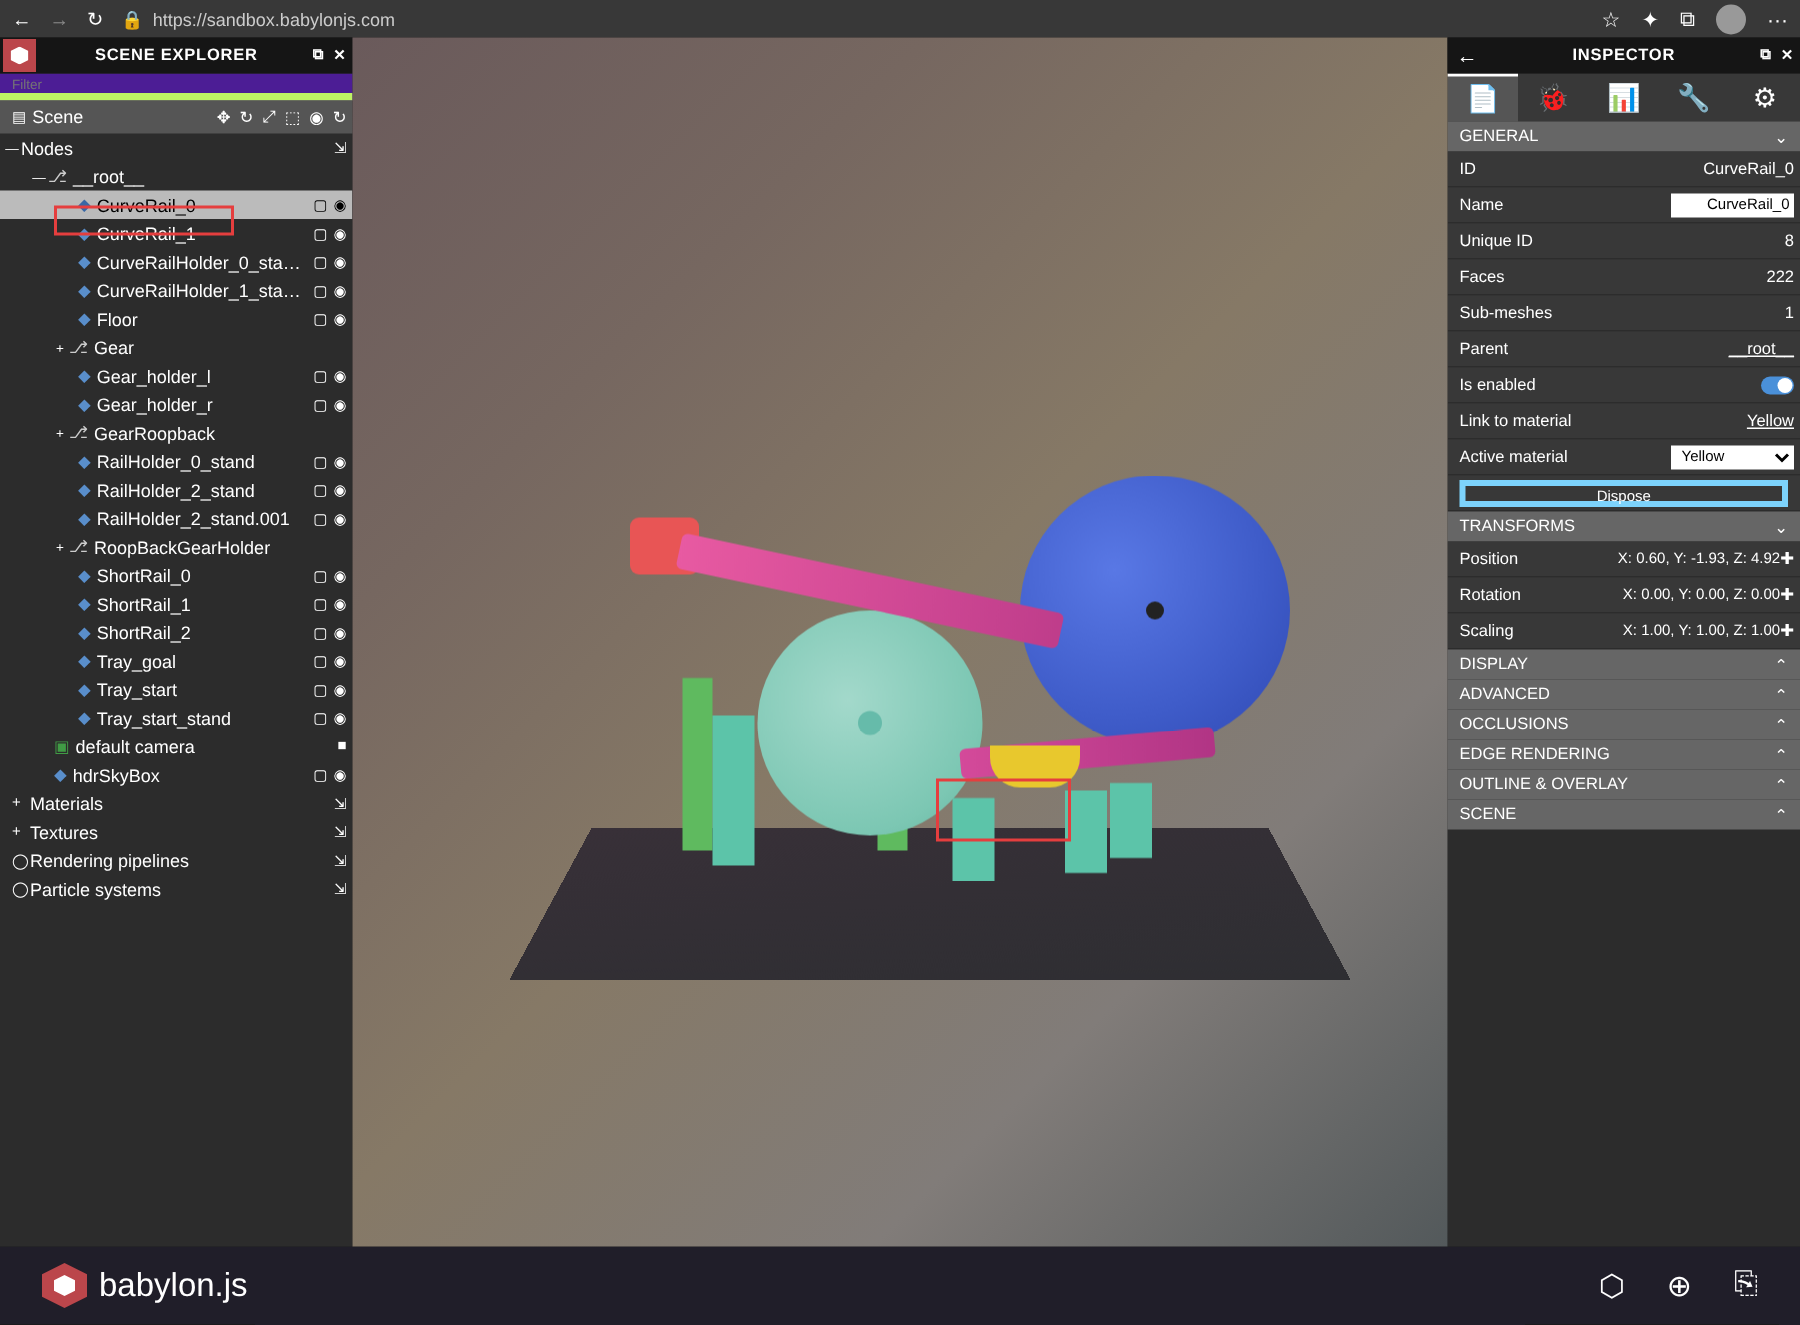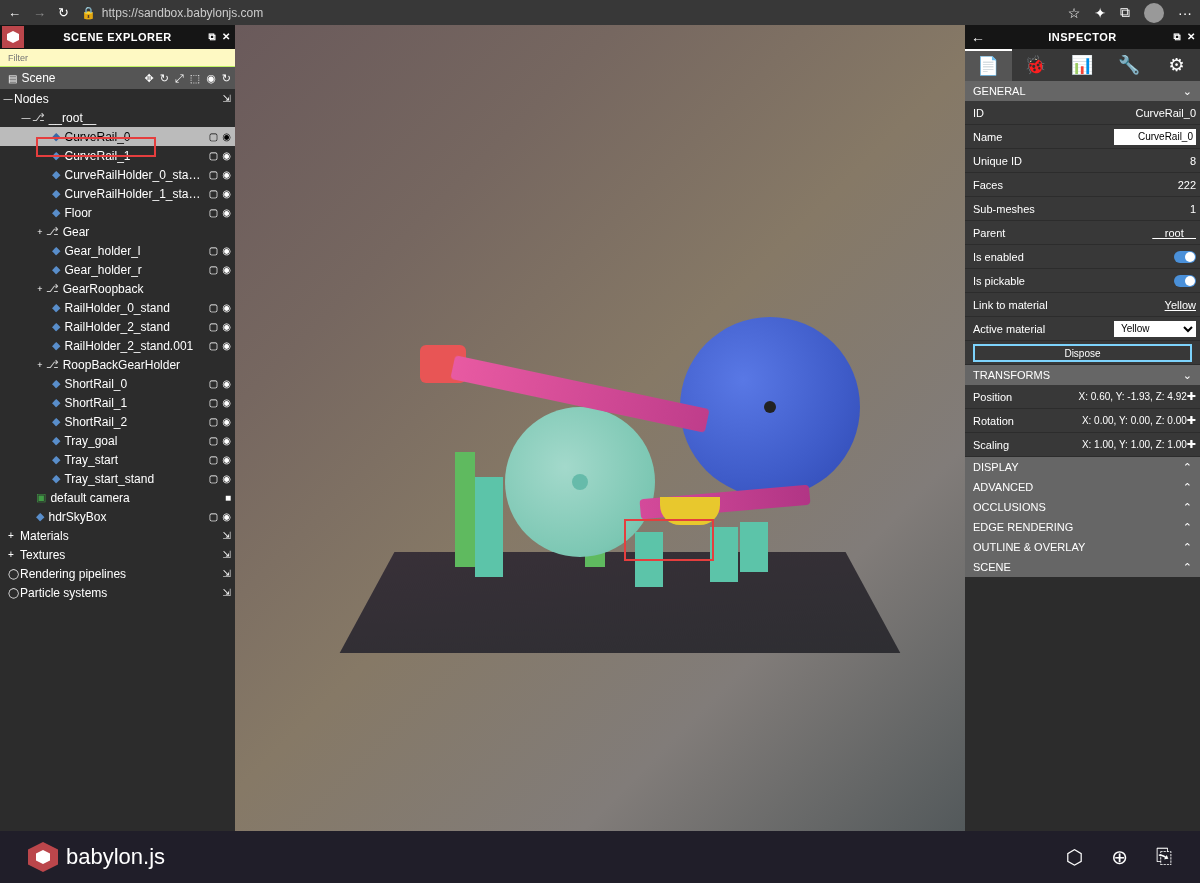--- a/index.html
+++ b/index.html
@@ -92,23 +92,23 @@
     .header-icons {
       position: absolute;
       right: 4px;
       display: flex;
       gap: 6px;
       font-size: 10px;
     }
     .filter-input {
       width: 100%;
       height: 18px;
-      background: #fef9c3;
+      background: #4c1d95;
       border: none;
-      border-bottom: 1px solid #bef264;
+      border-bottom: 5px solid #bef264;
       color: #888;
       font-size: 9px;
       padding: 0 8px;
       outline: none;
     }
     
     .scene-header {
       height: 22px;
       background: #555;
       display: flex;
@@ -396,21 +396,21 @@
       height: 16px;
       background: #fff;
       border: none;
       font-size: 10px;
       padding: 0 3px;
     }
     .dispose-btn {
       flex:1;
       height: 18px;
       background: #383838;
-      border: 2px solid #7dd3fc;
+      border: 4px solid #7dd3fc;
       color: #fff;
       font-size: 10px;
       text-align: center;
       line-height: 16px;
       cursor: pointer;
     }
     .transform-value {
       font-size: 10px;
       display: flex;
       align-items: center;
@@ -776,24 +776,20 @@
     </div>
     <div class="property-row">
       <span>Parent</span>
       <span class="property-value underline-link">__root__</span>
     </div>
     <div class="property-row">
       <span>Is enabled</span>
       <div class="toggle"></div>
     </div>
     <div class="property-row">
-      <span>Is pickable</span>
-      <div class="toggle"></div>
-    </div>
-    <div class="property-row">
       <span>Link to material</span>
       <span class="property-value underline-link">Yellow</span>
     </div>
     <div class="property-row">
       <span>Active material</span>
       <select class="material-select">
         <option>Yellow</option>
       </select>
     </div>
     <div class="property-row" style="padding:3px 8px">

